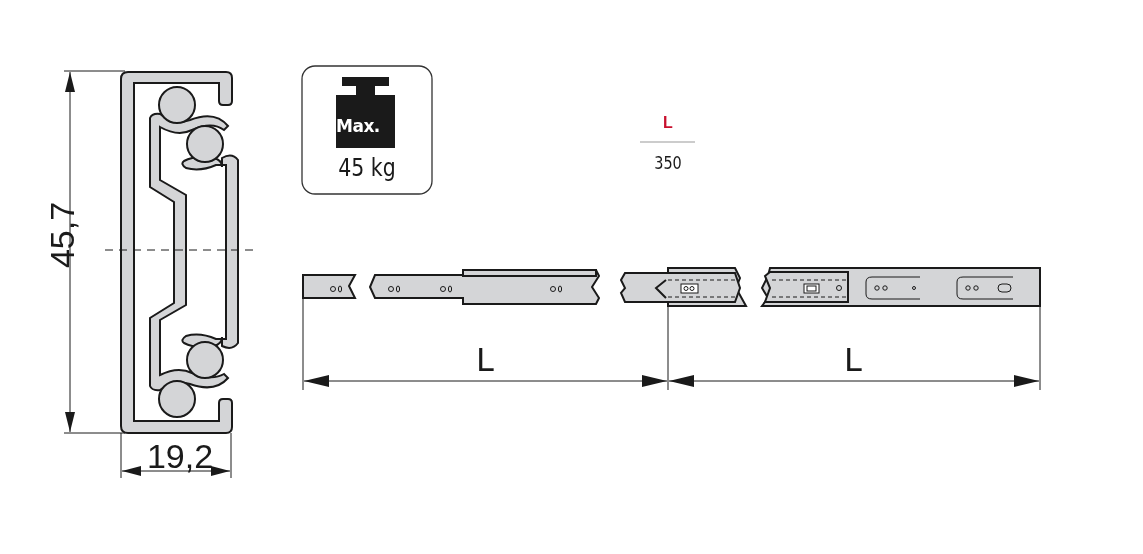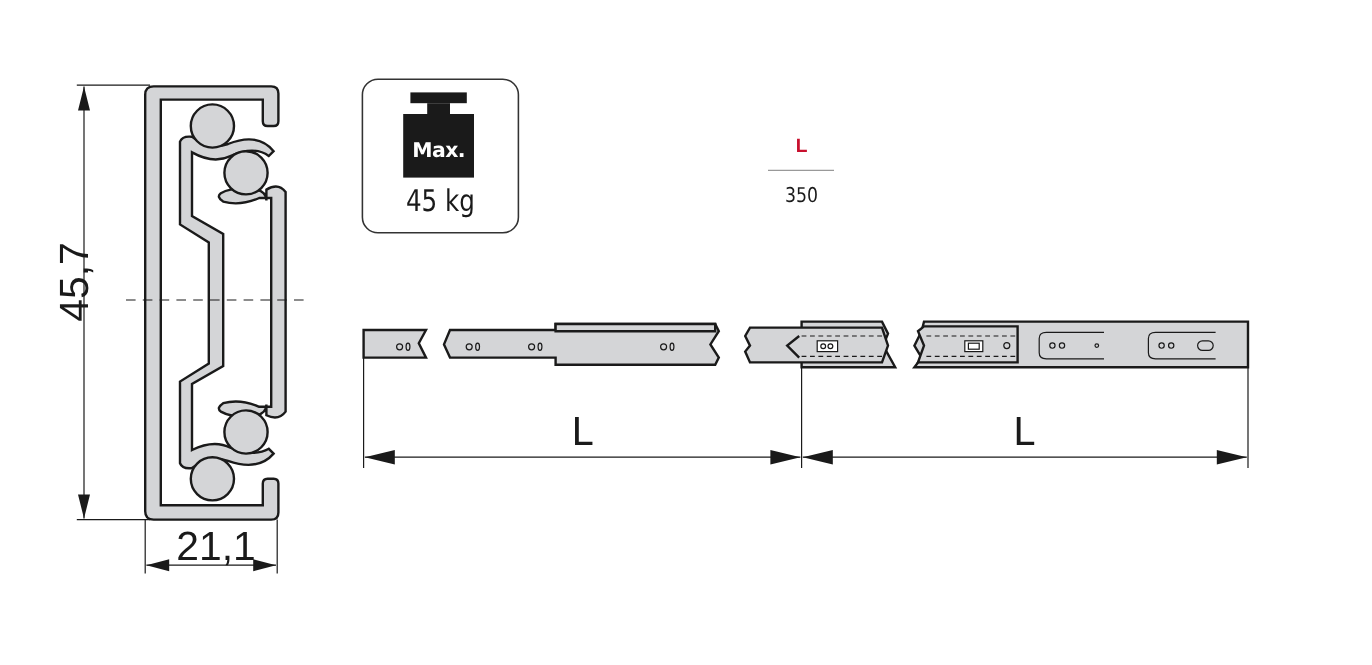--- a/index.html
+++ b/index.html
@@ -108,22 +108,22 @@
     <line x1="304" y1="381" x2="667" y2="381"></line>
     <line x1="669" y1="381" x2="1039" y2="381"></line>
     <path d="M304,381 L329,375 L329,387 Z" stroke="none"></path>
     <path d="M667,381 L642,375 L642,387 Z" stroke="none"></path>
     <path d="M669,381 L694,375 L694,387 Z" stroke="none"></path>
     <path d="M1039,381 L1014,375 L1014,387 Z" stroke="none"></path>
   </g>
 </svg>
 
 <div class="abs" style="left:22px;top:210px;width:80px;height:50px;transform:rotate(-90deg);font-size:34px;color:#1a1a1a;text-align:center;line-height:50px;">45,7</div>
-<div class="abs" style="left:130px;top:436px;width:100px;font-size:34px;color:#1a1a1a;text-align:center;line-height:40px;">21,1</div>
+<div class="abs" style="left:130px;top:436px;width:100px;font-size:34px;color:#1a1a1a;text-align:center;line-height:40px;">19,2</div>
 
-<div class="abs" style="left:336px;top:114px;width:59px;text-align:center;font-family:'DejaVu Sans',sans-serif;font-weight:bold;font-size:17px;color:#ffffff;line-height:24px;letter-spacing:-0.5px;">Max.</div>
+<div class="abs" style="left:336px;top:114px;width:59px;font-family:'DejaVu Sans',sans-serif;font-weight:bold;font-size:17px;color:#ffffff;line-height:24px;letter-spacing:-0.5px;">Max.</div>
 <div class="abs" style="left:302px;top:150px;width:130px;text-align:center;font-family:'DejaVu Sans',sans-serif;font-size:25px;color:#1a1a1a;line-height:36px;transform:scaleX(0.82);">45 kg</div>
 
 <div class="abs" style="left:640px;top:112px;width:56px;text-align:center;font-weight:bold;font-size:16px;color:#c8102e;line-height:22px;">L</div>
 <div class="abs" style="left:636px;top:151px;width:64px;text-align:center;font-family:'DejaVu Sans',sans-serif;font-size:17px;color:#1a1a1a;line-height:24px;transform:scaleX(0.85);">350</div>
 
 <div class="abs" style="left:460px;top:340px;width:50px;text-align:center;font-family:'DejaVu Sans',sans-serif;font-size:32px;color:#1a1a1a;line-height:40px;">L</div>
 <div class="abs" style="left:828px;top:340px;width:50px;text-align:center;font-family:'DejaVu Sans',sans-serif;font-size:32px;color:#1a1a1a;line-height:40px;">L</div>
 
 </body></html>

